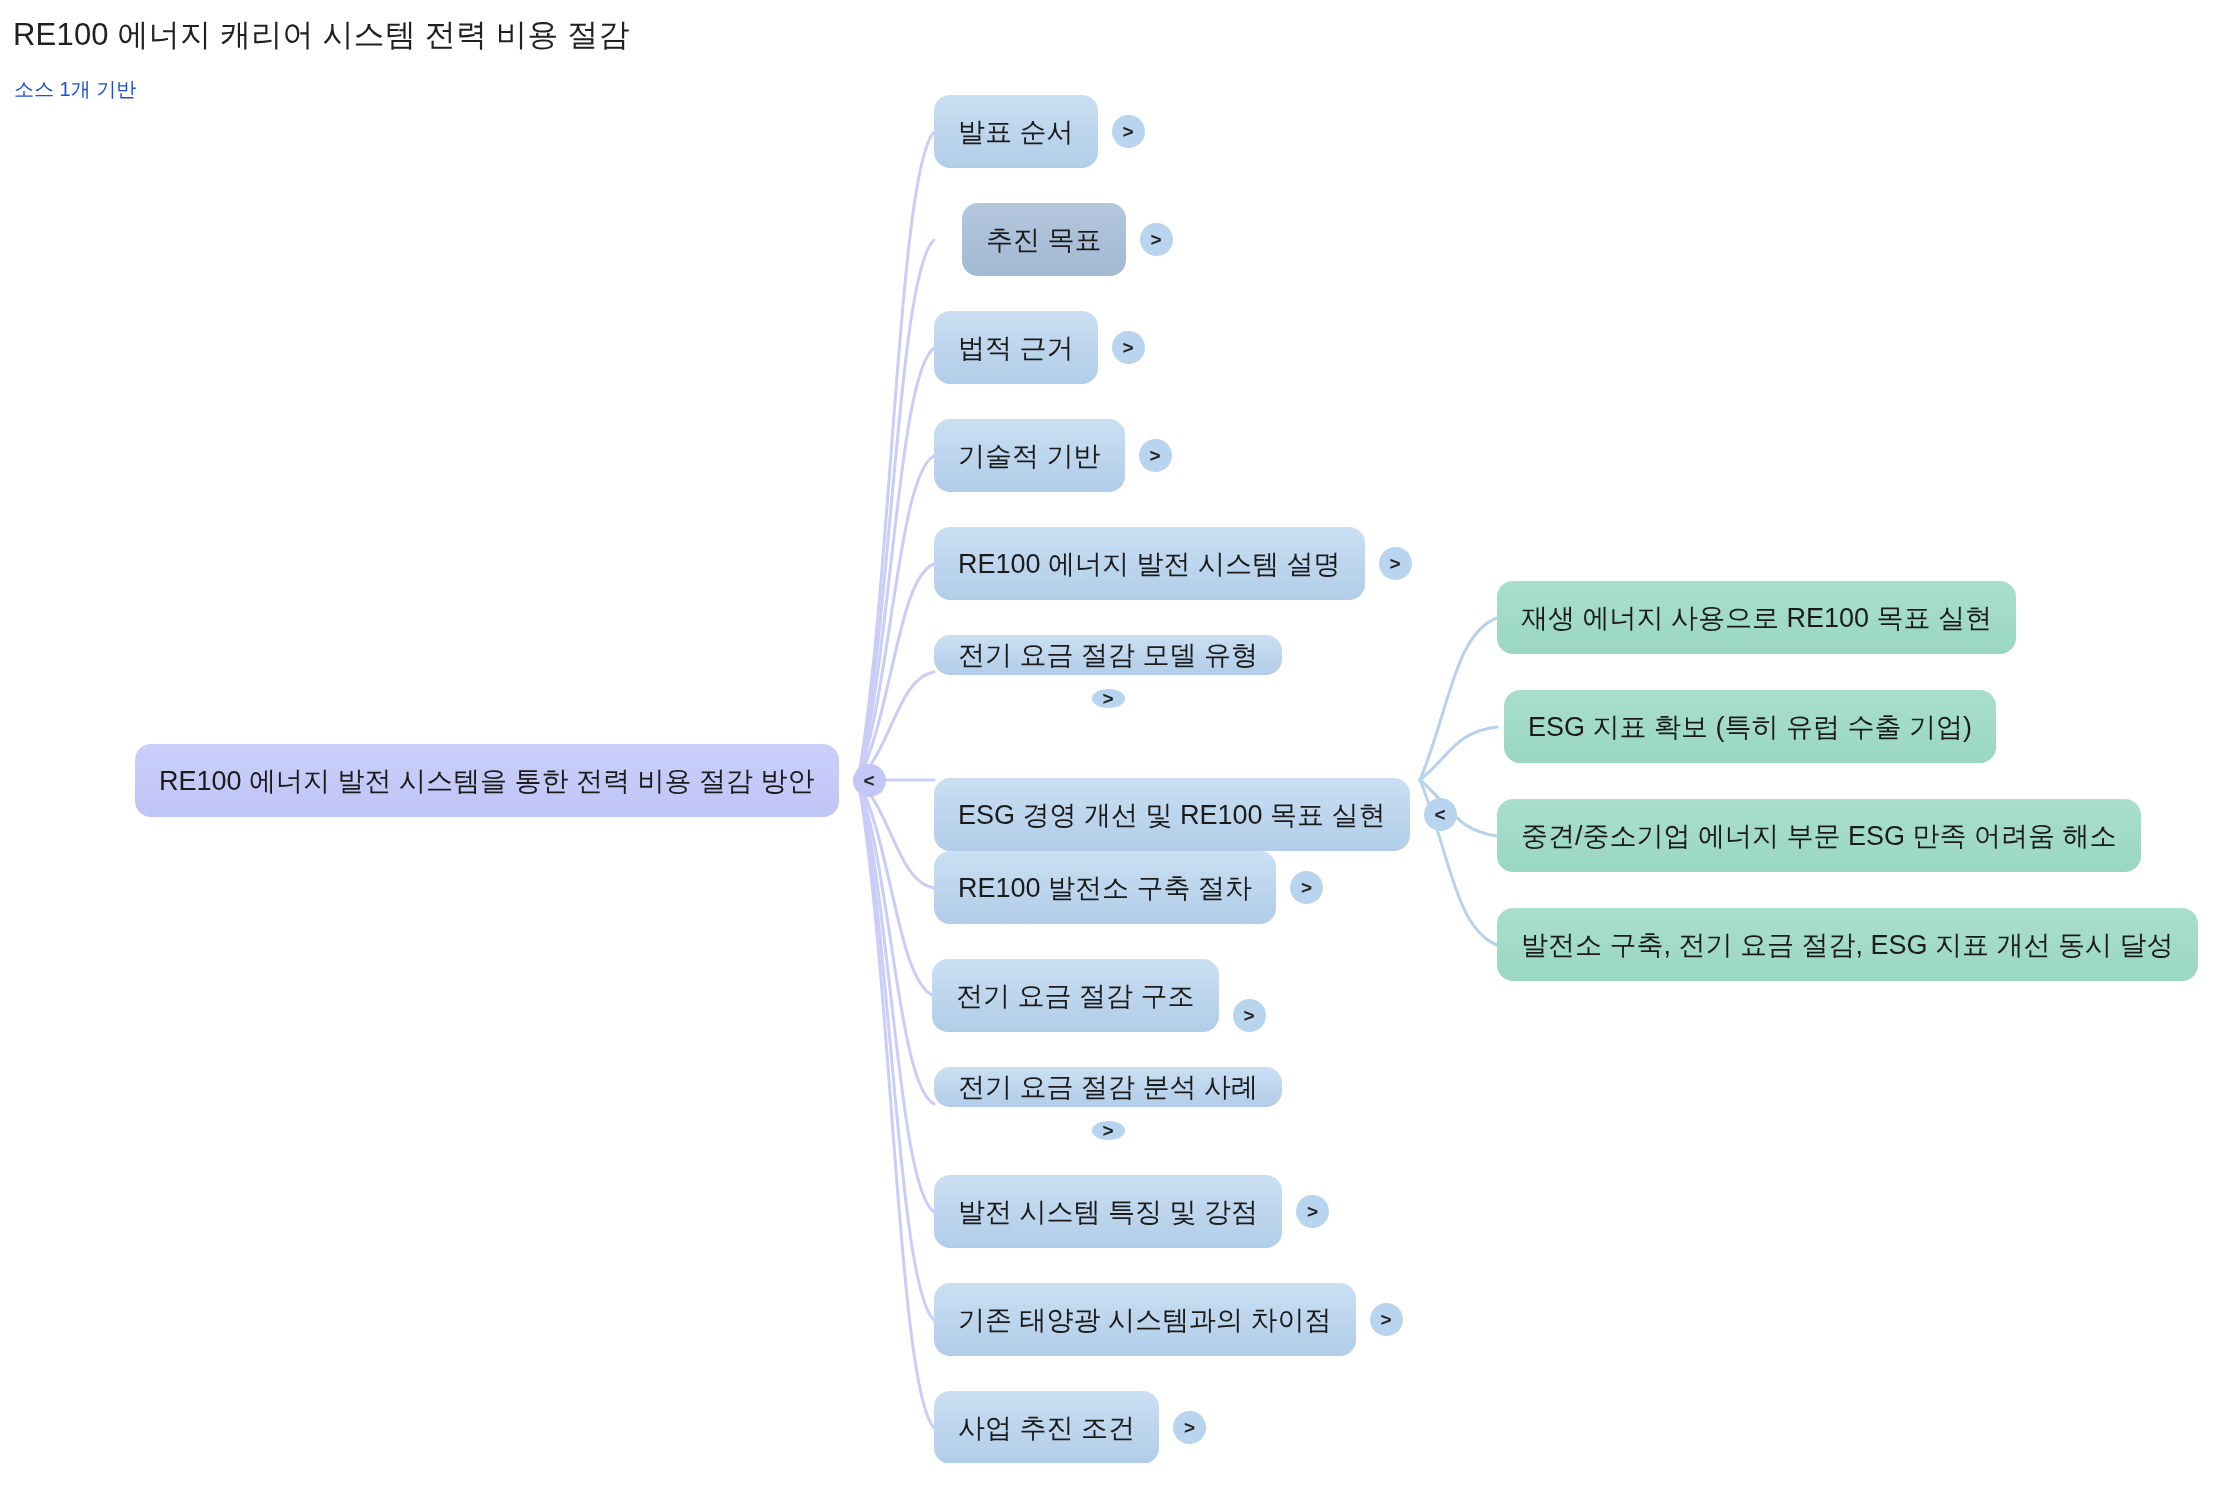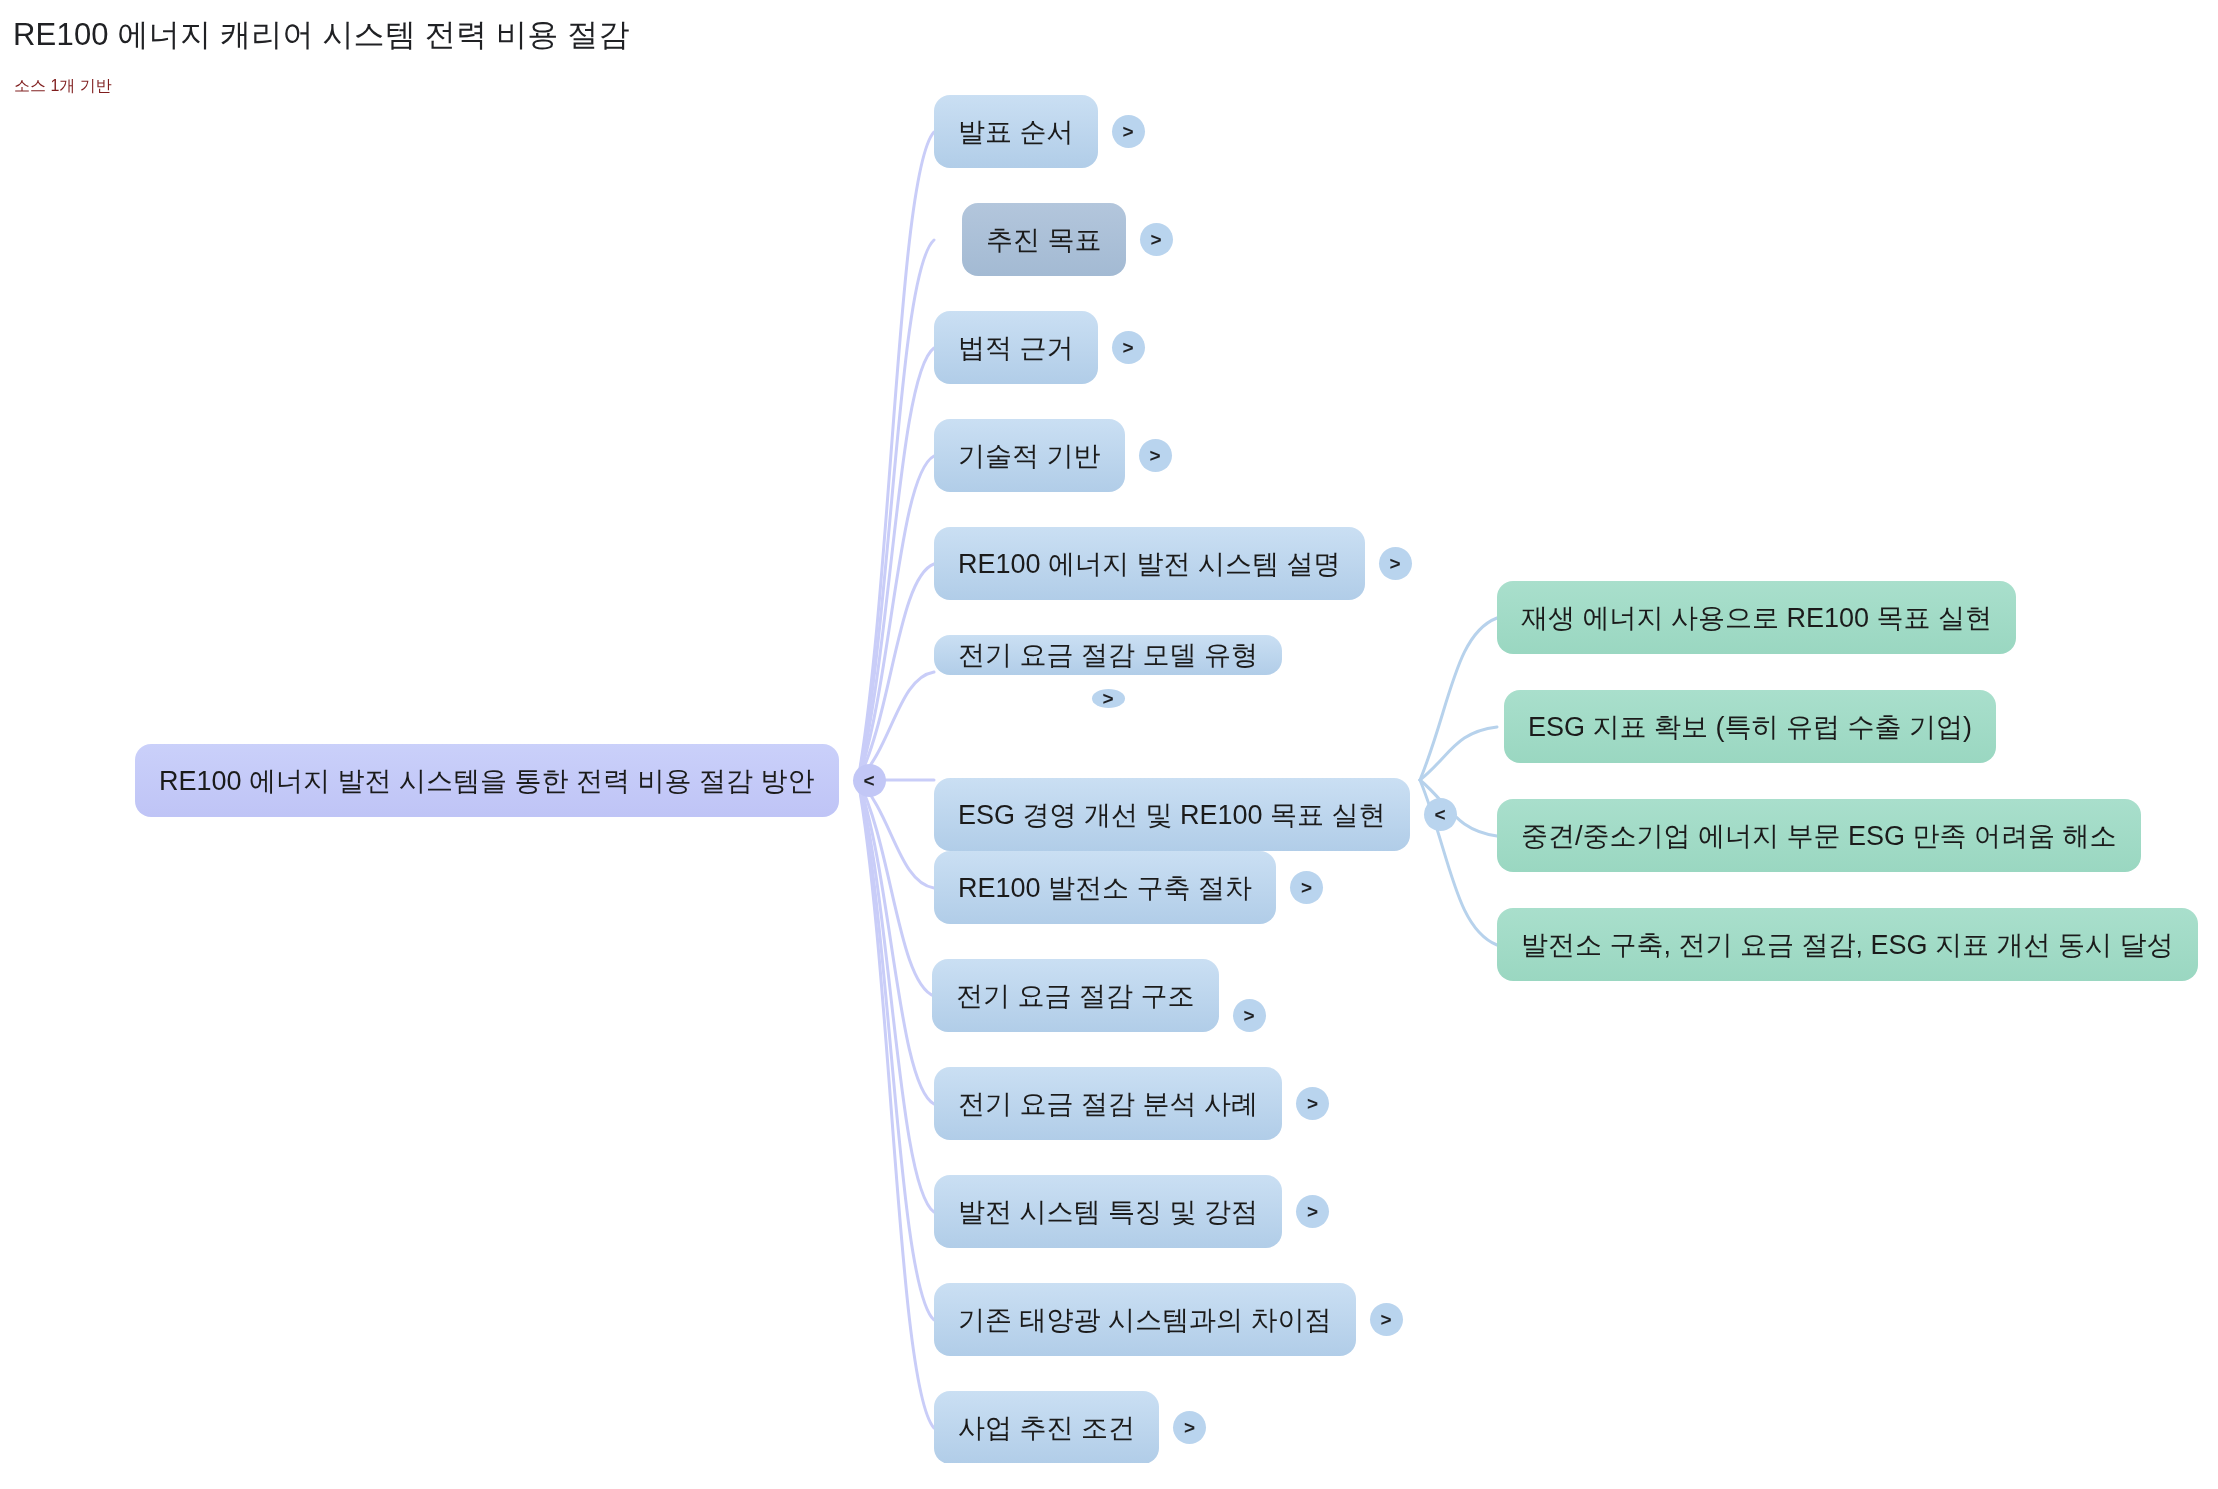--- a/index.html
+++ b/index.html
@@ -20,23 +20,23 @@
     left: 13px;
     font-size: 31px;
     font-weight: 500;
     color: #202124;
     letter-spacing: 0.2px;
   }
   .page-subtitle {
     position: absolute;
     top: 76px;
     left: 14px;
-    font-size: 16px;
+    font-size: 20px;
     font-weight: 400;
-    color: #7f1d1d;
+    color: #1d4ed8;
   }
 
   svg.connectors {
     position: absolute;
     top: 0; left: 0;
     width: 2218px;
     height: 1489px;
     z-index: 0;
   }
 
@@ -171,21 +171,21 @@
   <div class="row" style="top:851px; left:934px;">
     <div class="node blue" style="--w:317px">RE100 발전소 구축 절차</div>
     <button class="dot blue-dot">&gt;</button>
   </div>
 
   <div class="row" style="top:959px; left:932px;align-items:flex-end;">
     <div class="node blue" style="--w:268px">전기 요금 절감 구조</div>
     <button class="dot blue-dot">&gt;</button>
   </div>
 
-  <div class="row" style="top:1067px; left:934px;">
+  <div class="row" style="top:1067px; left:934px;flex-direction:column;">
     <div class="node blue" style="--w:321px">전기 요금 절감 분석 사례</div>
     <button class="dot blue-dot">&gt;</button>
   </div>
 
   <div class="row" style="top:1175px; left:934px;">
     <div class="node blue" style="--w:324px">발전 시스템 특징 및 강점</div>
     <button class="dot blue-dot">&gt;</button>
   </div>
 
   <div class="row" style="top:1283px; left:934px;">

